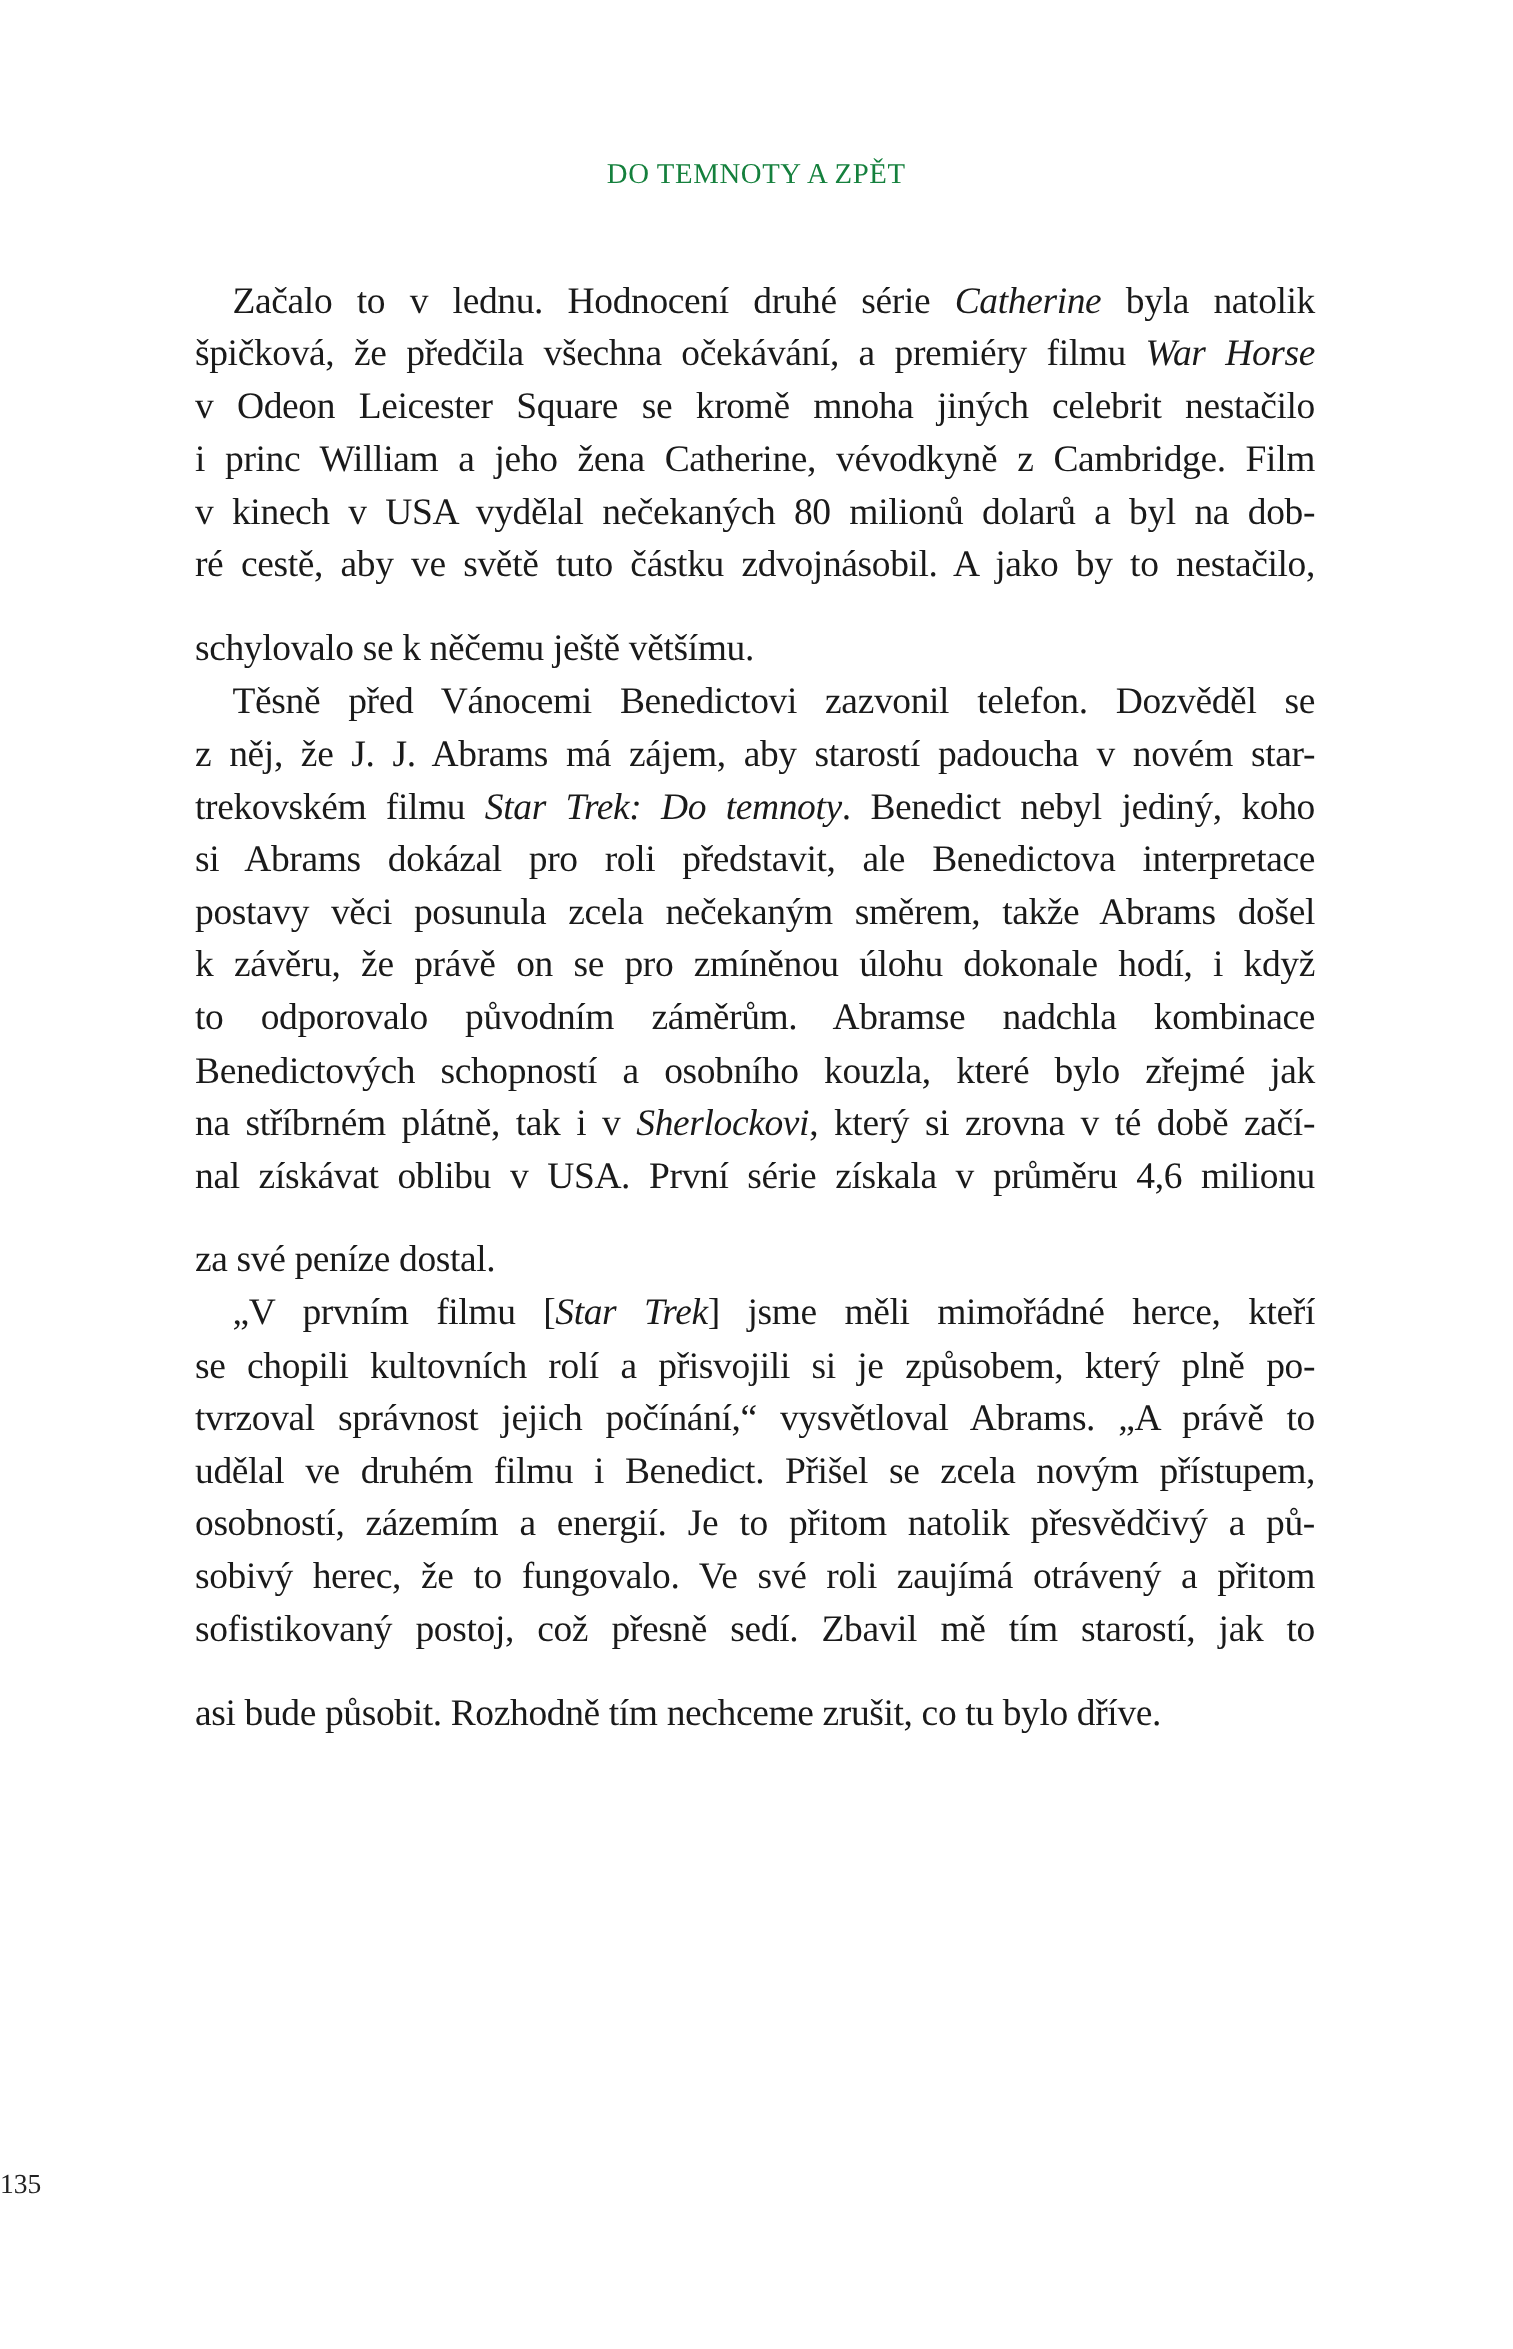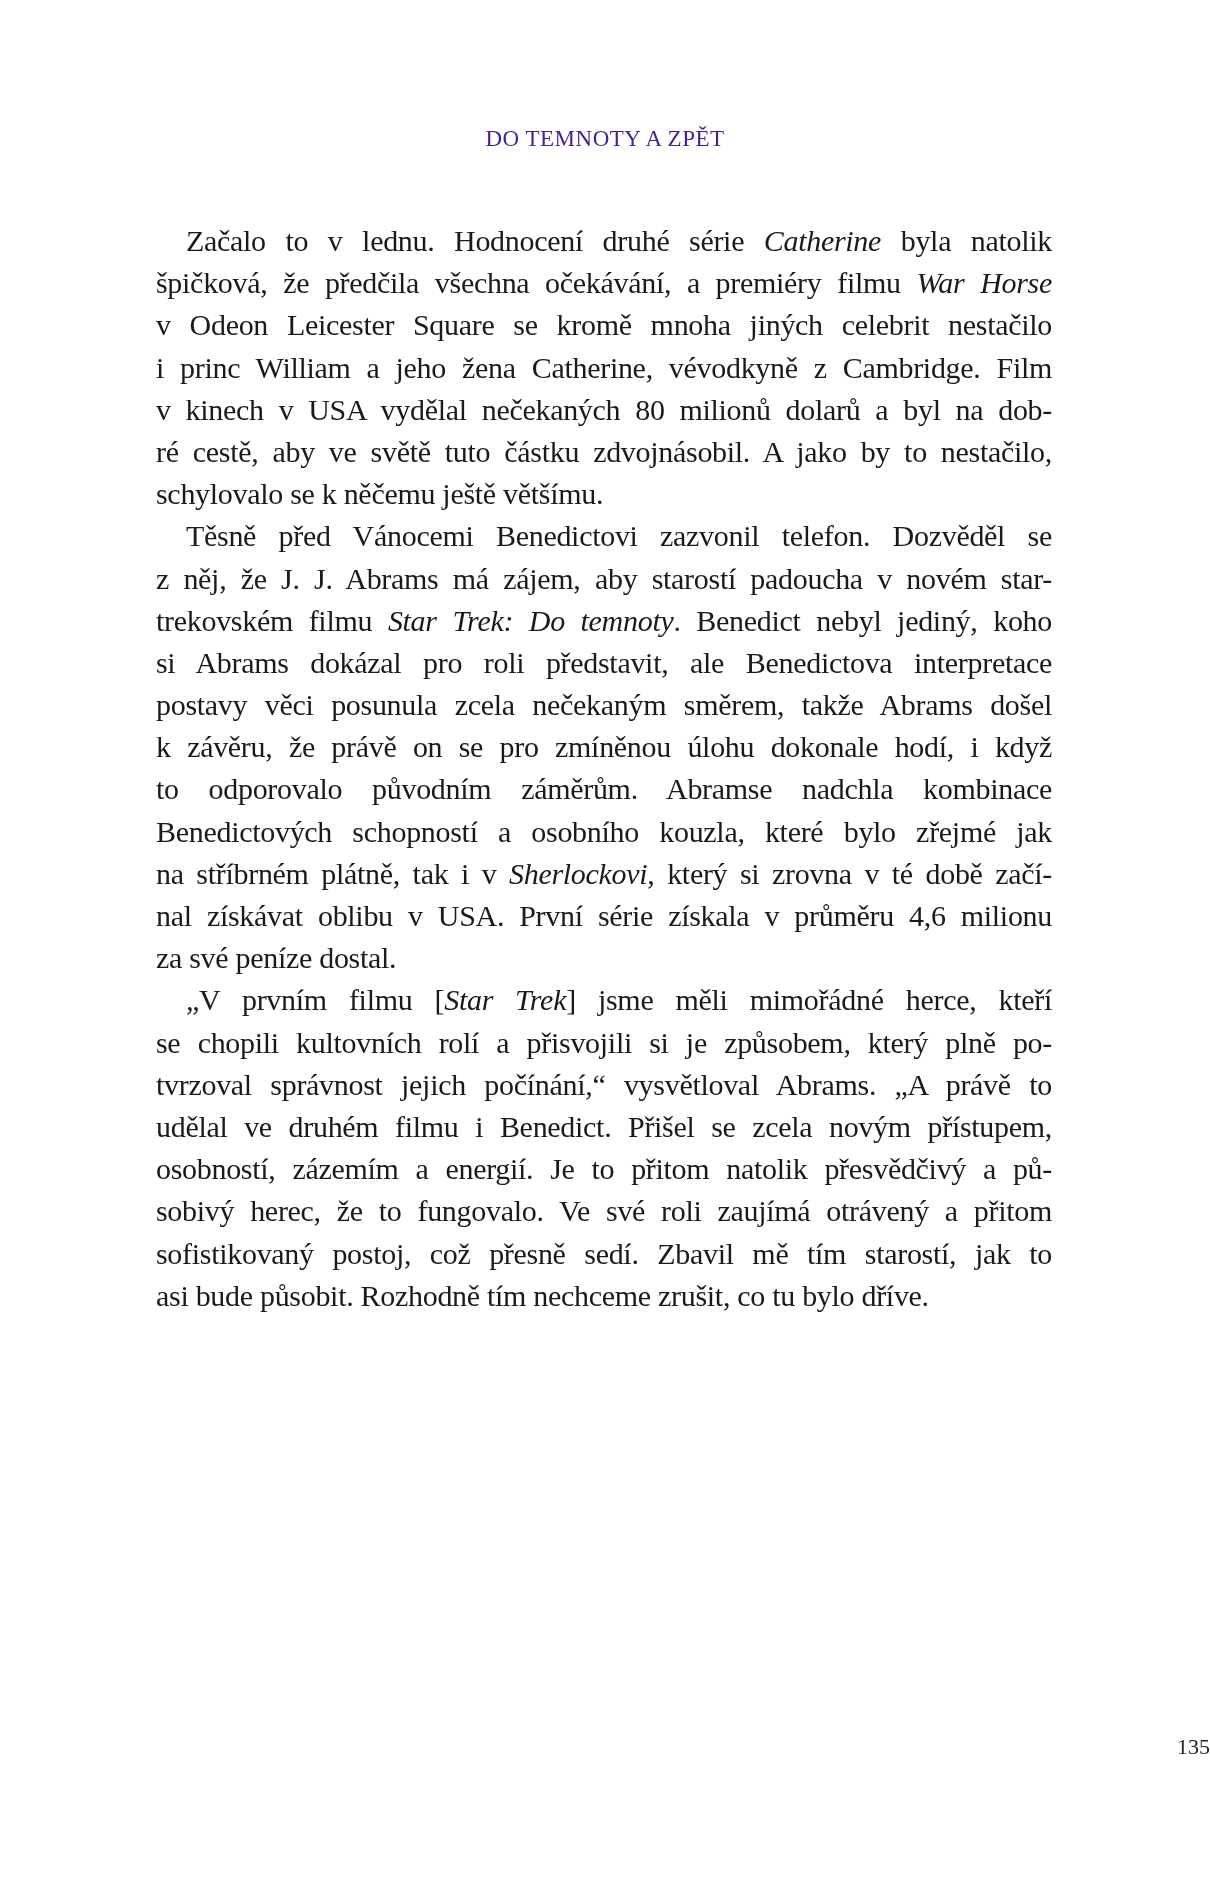--- a/index.html
+++ b/index.html
@@ -16,52 +16,53 @@
       font-family: "Liberation Serif", "DejaVu Serif", serif;
     }
     .running-head {
       position: absolute;
       top: 126px;
       left: 0;
       width: 1210px;
       text-align: center;
       font-size: 23px;
       letter-spacing: 0.5px;
-      color: #4c1d95;
+      color: #15803d;
     }
     .text-block {
       position: absolute;
       top: 220px;
       left: 156px;
       width: 896px;
     }
     .line {
       height: 42.2px;
       line-height: 42.2px;
       font-size: 30px;
       white-space: nowrap;
       text-align: justify;
       text-align-last: justify;
       letter-spacing: -0.3px;
     }
     .line.last {
       text-align-last: left;
+      margin-top: 25px;
     }
     .line.indent {
       padding-left: 30px;
     }
     .line i {
       font-style: italic;
     }
     .folio {
       position: absolute;
       top: 1734px;
       left: 0;
       width: 1210px;
-      text-align: right;
+      text-align: left;
       font-size: 22px;
       color: #222;
     }
   </style>
 </head>
 <body>
 
 <div class="running-head">DO TEMNOTY A ZPĚT</div>
 
 <div class="text-block" id="text-block">

